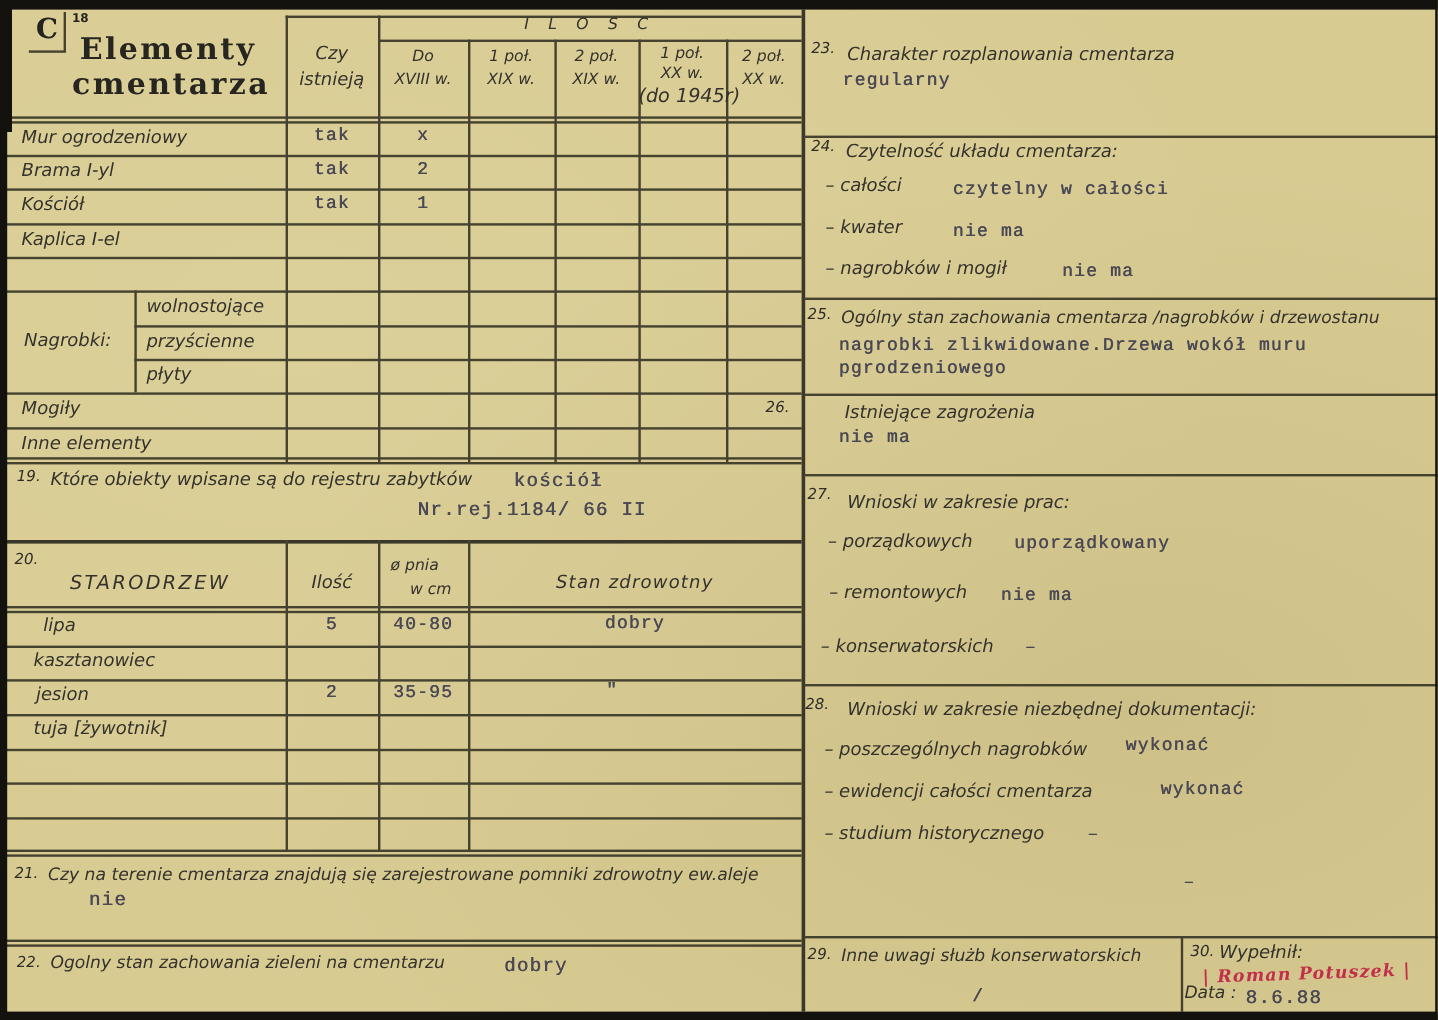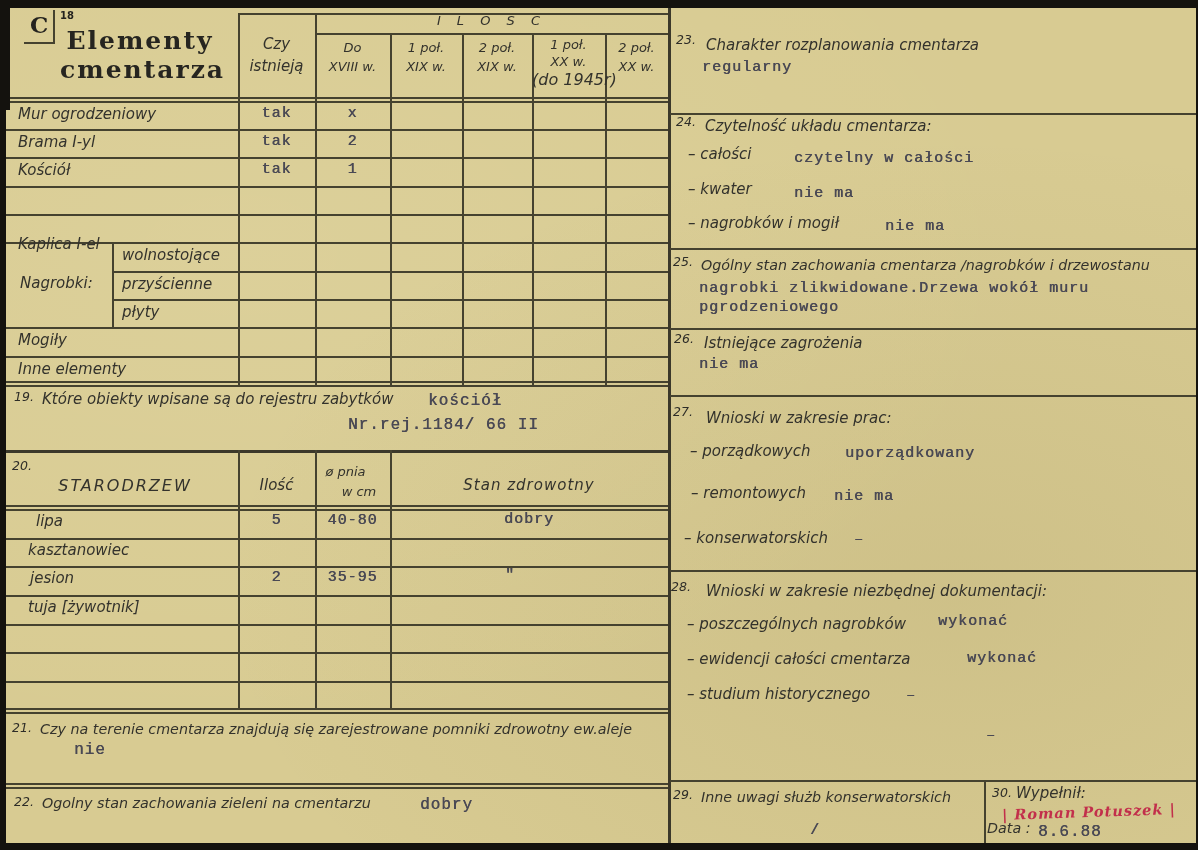--- a/index.html
+++ b/index.html
@@ -93,21 +93,21 @@
   <div class="typed ctr" style="left:315px;top:105px;width:75px;">x</div>
 
   <div class="lbl" style="left:18px;top:133px;">Brama I-yl</div>
   <div class="typed ctr" style="left:238px;top:133px;width:77px;">tak</div>
   <div class="typed ctr" style="left:315px;top:133px;width:75px;">2</div>
 
   <div class="lbl" style="left:18px;top:161px;">Kościół</div>
   <div class="typed ctr" style="left:238px;top:161px;width:77px;">tak</div>
   <div class="typed ctr" style="left:315px;top:161px;width:75px;">1</div>
 
-  <div class="lbl" style="left:18px;top:190px;margin-top:45px;">Kaplica I-el</div>
+  <div class="lbl" style="left:18px;top:190px;">Kaplica I-el</div>
 
   <div class="lbl" style="left:20px;top:274px;">Nagrobki:</div>
   <div class="lbl" style="left:122px;top:246px;">wolnostojące</div>
   <div class="lbl" style="left:122px;top:275px;">przyścienne</div>
   <div class="lbl" style="left:122px;top:303px;">płyty</div>
 
   <div class="lbl" style="left:18px;top:331px;">Mogiły</div>
   <div class="lbl" style="left:18px;top:360px;">Inne elementy</div>
 
   <div class="hl" style="left:0px;top:129px;width:668px;"></div>
@@ -190,21 +190,21 @@
   <div class="lbl" style="left:688px;top:214px;">– nagrobków i mogił</div>
   <div class="typed" style="left:885px;top:218px;">nie ma</div>
 
   <div class="hl" style="left:670px;top:248px;width:528px;"></div>
   <div class="no" style="left:673px;top:254px;">25.</div>
   <div class="lbl md" style="left:701px;top:257px;">Ogólny  stan  zachowania  cmentarza  /nagrobków i drzewostanu</div>
   <div class="typed" style="left:699px;top:280px;">nagrobki zlikwidowane.Drzewa wokół muru</div>
   <div class="typed" style="left:699px;top:299px;">pgrodzeniowego</div>
 
   <div class="hl" style="left:670px;top:328px;width:528px;"></div>
-  <div class="no" style="left:674px;top:331px;">26.</div>
+  <div class="no" style="left:638px;top:331px;">26.</div>
   <div class="lbl" style="left:704px;top:334px;">Istniejące  zagrożenia</div>
   <div class="typed" style="left:699px;top:356px;">nie ma</div>
 
   <div class="hl" style="left:670px;top:395px;width:528px;"></div>
   <div class="no" style="left:673px;top:404px;">27.</div>
   <div class="lbl" style="left:706px;top:409px;">Wnioski  w  zakresie  prac:</div>
   <div class="lbl" style="left:690px;top:442px;">– porządkowych</div>
   <div class="typed" style="left:845px;top:445px;">uporządkowany</div>
   <div class="lbl" style="left:691px;top:484px;">– remontowych</div>
   <div class="typed" style="left:834px;top:488px;">nie ma</div>

